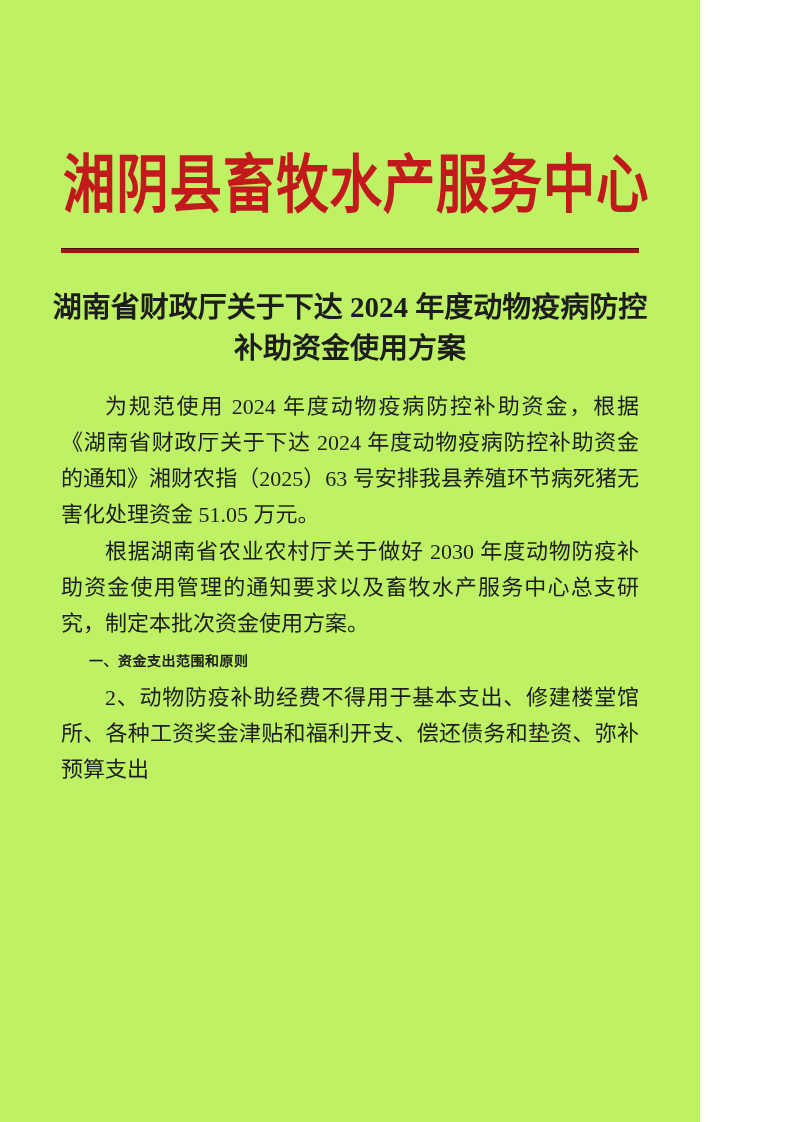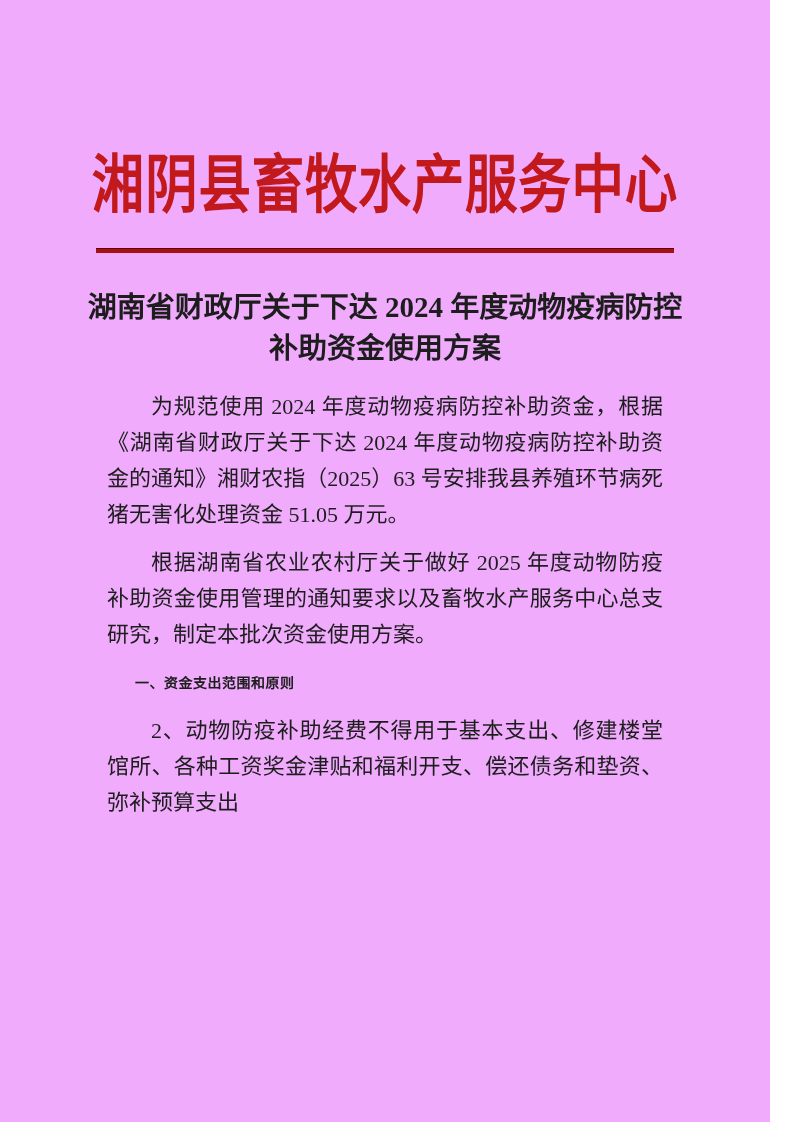--- a/index.html
+++ b/index.html
@@ -2,23 +2,23 @@
 <html lang="zh-CN" style="--letterhead-red: #c2191d; --divider-red: #a81013; --text-black: #1d1d1d;"><head>
 <meta charset="utf-8">
 <style>
   html, body {
     margin: 0;
     padding: 0;
     background: #ffffff;
   }
   .page {
     position: relative;
-    width: 770px;
+    width: 700px;
     height: 1122px;
-    background: #f0abfc;
+    background: #bef264;
     overflow: hidden;
   }
   .letterhead {
     margin: 146px auto 0;
     text-align: center;
     font-family: "Liberation Sans", "DejaVu Sans", sans-serif;
     font-weight: 700;
     font-size: 64px;
     line-height: 78px;
     letter-spacing: 1px;
@@ -47,21 +47,21 @@
   .content {
     width: 580px;
     margin: 20px auto 0;
     font-family: "Liberation Serif", "DejaVu Serif", serif;
     font-size: 22px;
     line-height: 36px;
     color: var(--text-black, #1d1d1d);
     text-align: justify;
   }
   .content p {
-    margin: 12px;
+    margin: 1px;
     text-indent: 2em;
   }
   .section-heading {
     font-family: "Liberation Sans", "DejaVu Sans", sans-serif;
     font-weight: 700;
     font-size: 14px;
     letter-spacing: 0.5px;
   }
   .lead-bold {
     font-weight: 700;
@@ -75,21 +75,21 @@
   <div class="letterhead">湘阴县畜牧水产服务中心</div>
 
   <div class="divider"></div>
 
   <h1 class="doc-title">湖南省财政厅关于下达 2024 年度动物疫病防控补助资金使用方案</h1>
 
   <div class="content">
 
     <p>为规范使用 2024 年度动物疫病防控补助资金，根据《湖南省财政厅关于下达 2024 年度动物疫病防控补助资金的通知》湘财农指（2025）63 号安排我县养殖环节病死猪无害化处理资金 51.05 万元。</p>
 
-    <p>根据湖南省农业农村厅关于做好 2025 年度动物防疫补助资金使用管理的通知要求以及畜牧水产服务中心总支研究，制定本批次资金使用方案。</p>
+    <p>根据湖南省农业农村厅关于做好 2030 年度动物防疫补助资金使用管理的通知要求以及畜牧水产服务中心总支研究，制定本批次资金使用方案。</p>
 
     <p class="section-heading">一、资金支出范围和原则</p>
 
 
     <p>2、动物防疫补助经费不得用于基本支出、修建楼堂馆所、各种工资奖金津贴和福利开支、偿还债务和垫资、弥补预算支出</p>
 
   </div>
 </div>
 
 </body></html>

